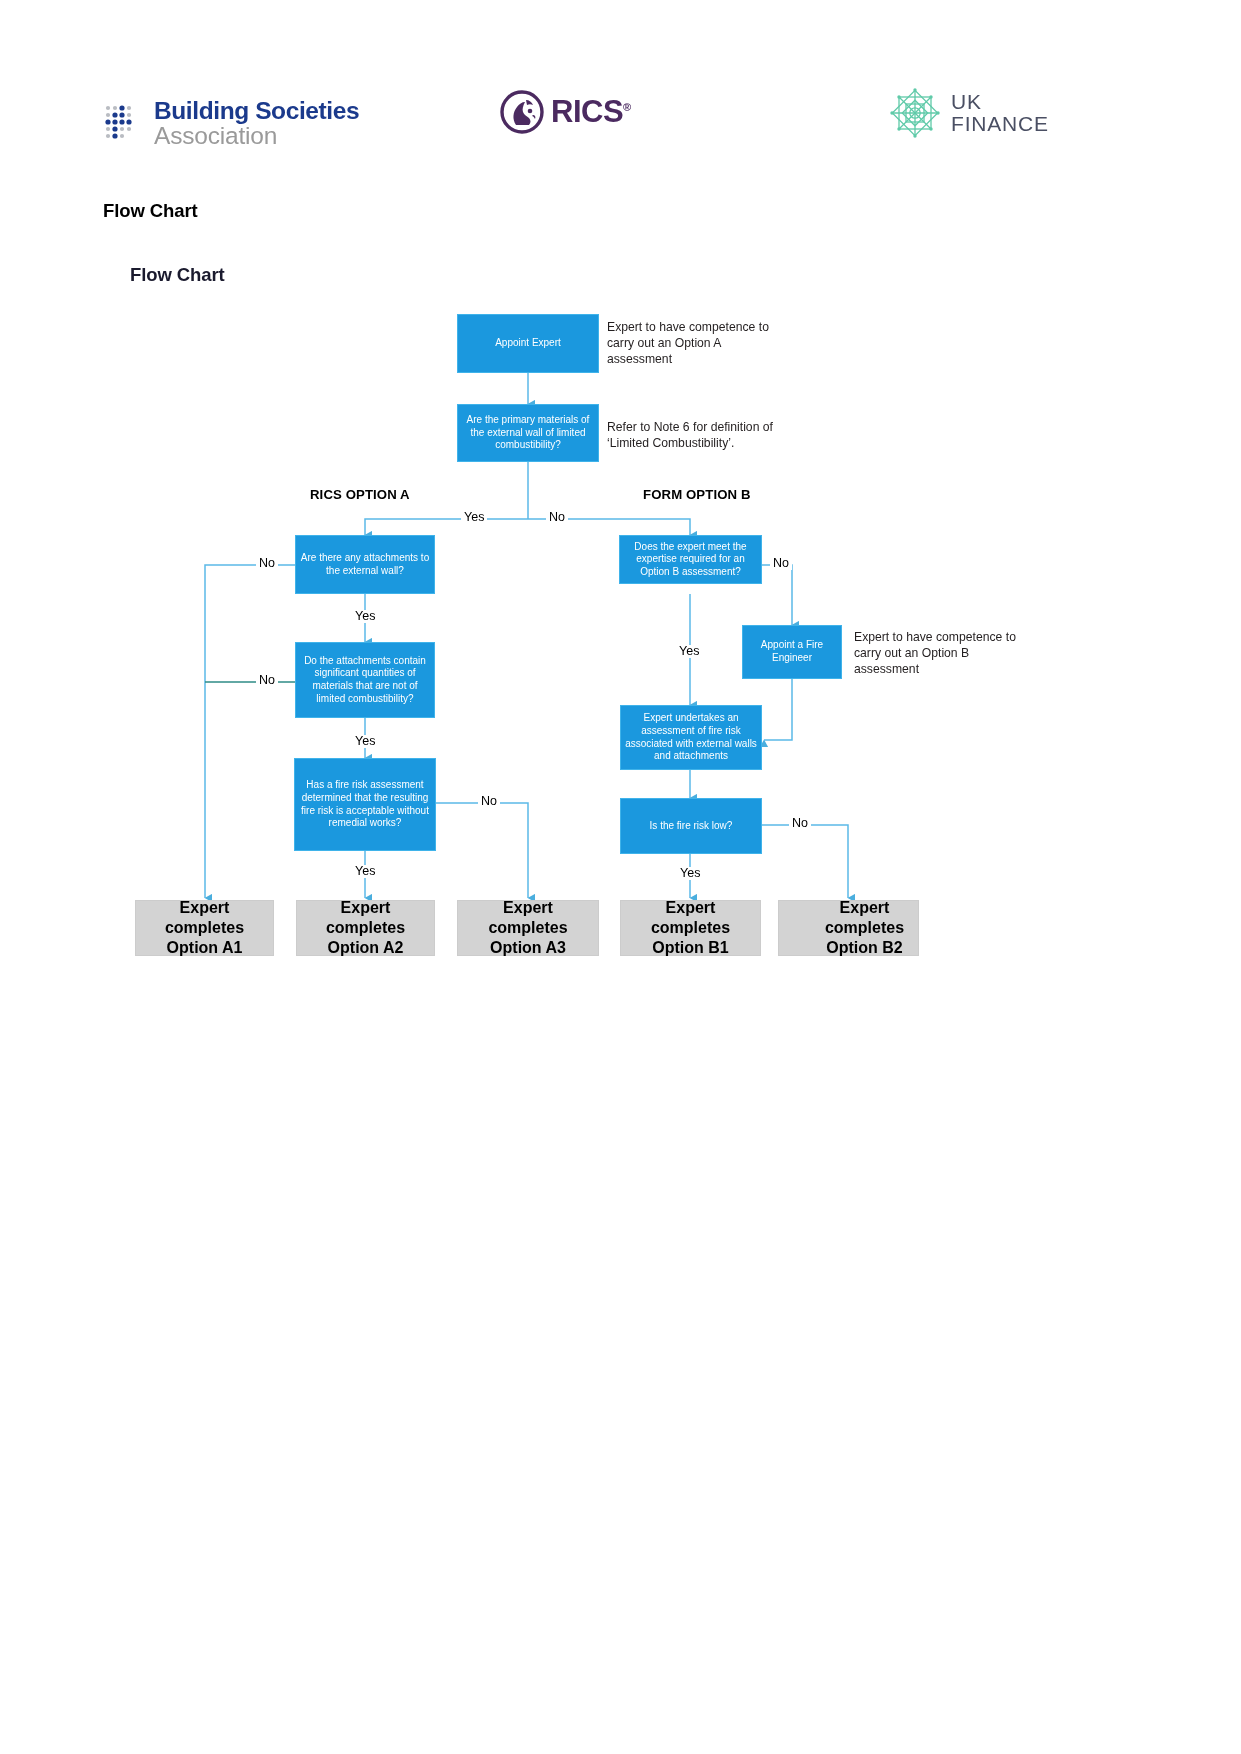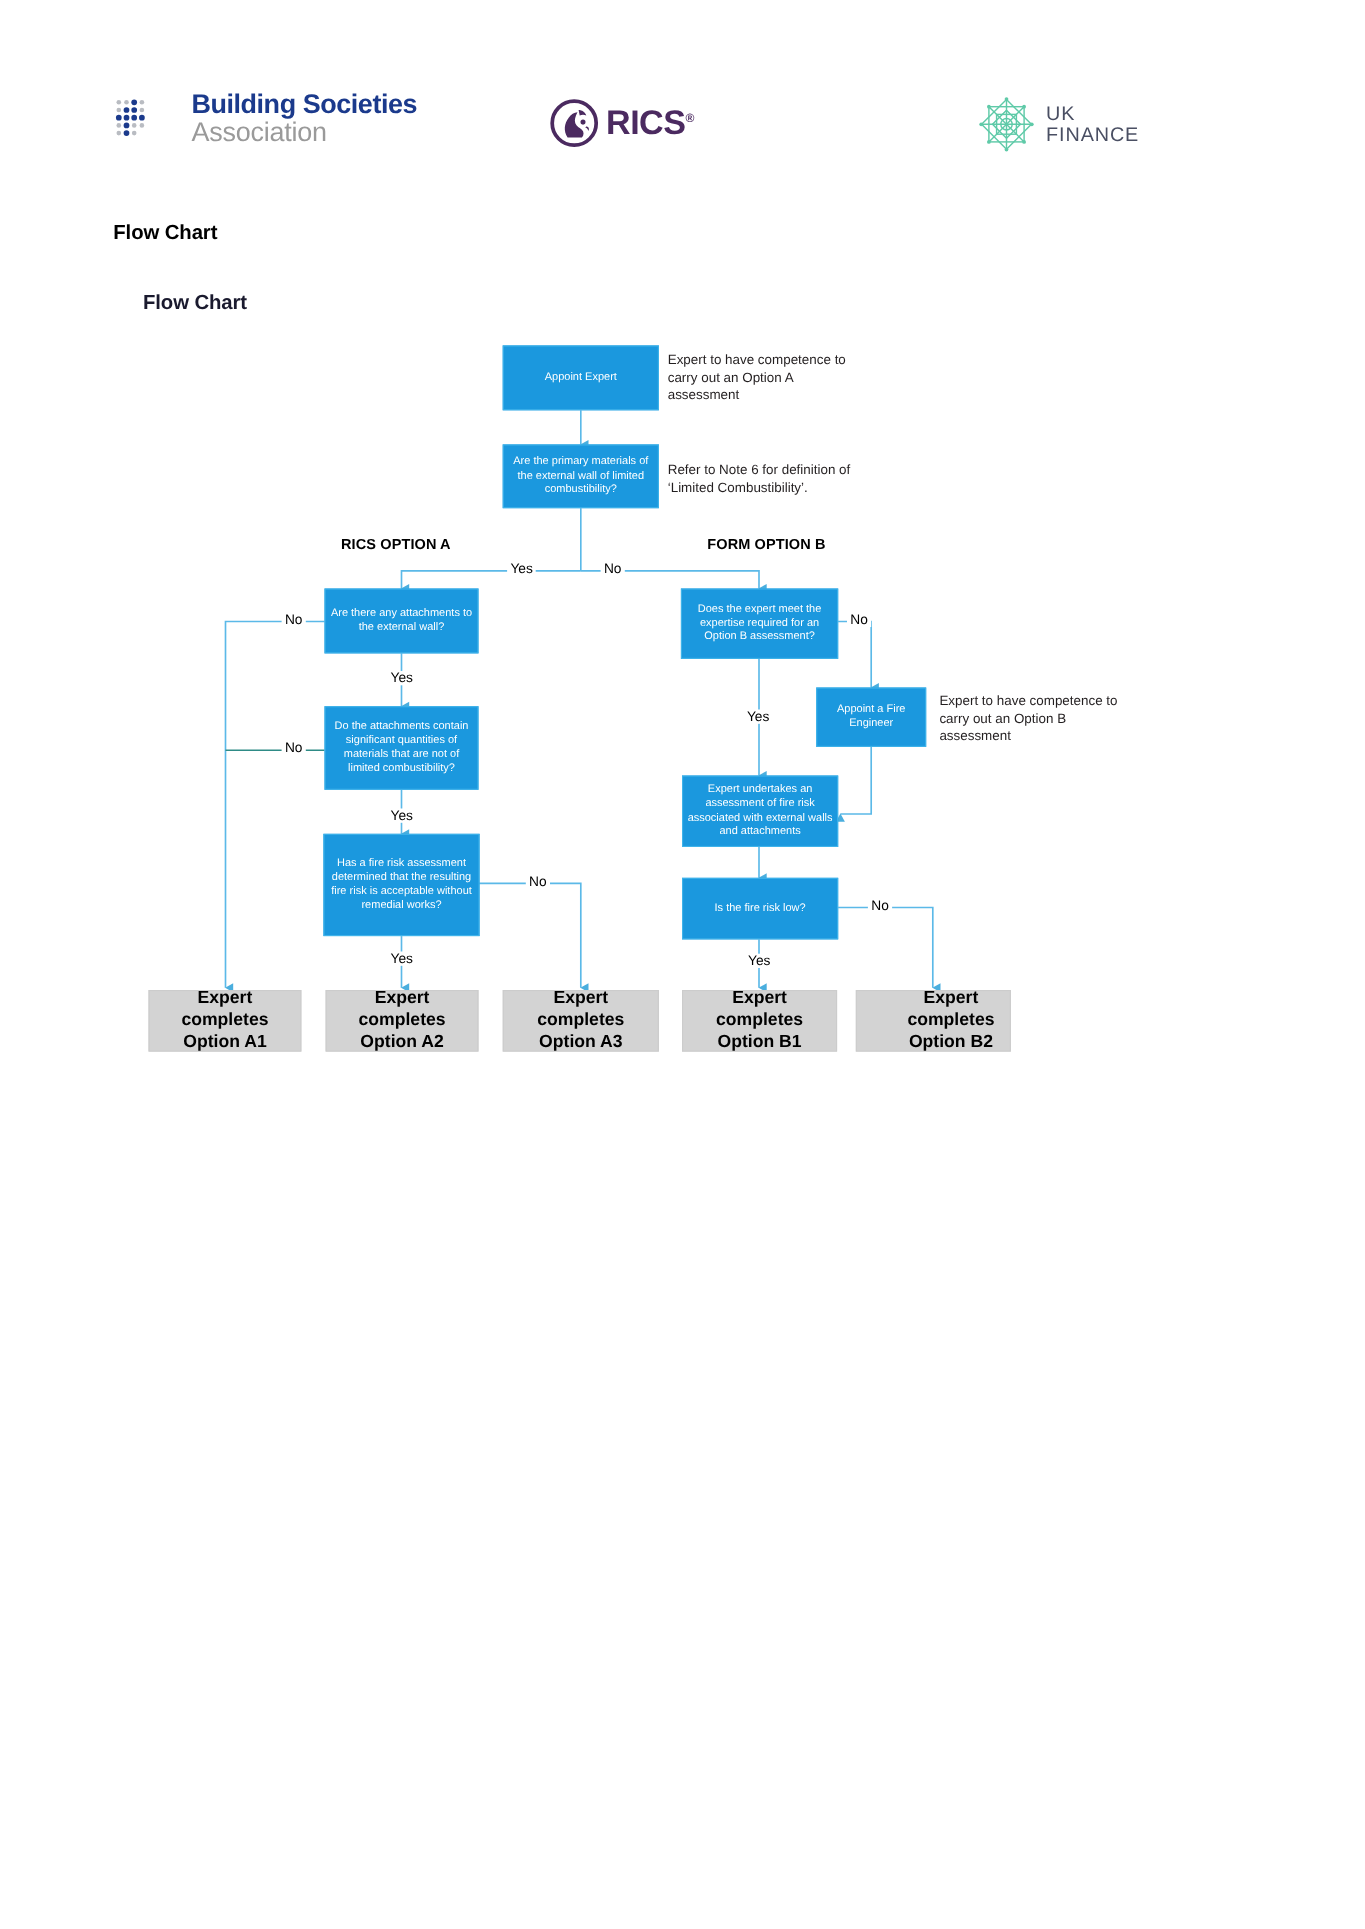--- a/index.html
+++ b/index.html
@@ -25,21 +25,21 @@
     top: 78px;
     left: 0;
     width: 1241px;
     height: 80px;
   }
   .logo {
     position: absolute;
     display: flex;
     align-items: center;
   }
-  .logo-bsa { left: 103px; top: 5px; gap: 20px; }
+  .logo-bsa { left: 103px; top: 20px; }
   .logo-rics { left: 500px; top: 12px; }
   .logo-ukf { left: 888px; top: 8px; }
 
   .bsa-dots { width: 42px; height: 42px; margin-right: 9px; }
   .bsa-text-wrap { line-height: 1.02; }
   .bsa-t1 {
     font-size: 24.5px;
     font-weight: bold;
     color: #1b3a8c;
     letter-spacing: -0.4px;
@@ -58,21 +58,21 @@
     font-weight: bold;
     color: #4b2a60;
     letter-spacing: -0.5px;
   }
   .rics-text sup { font-size: 11px; vertical-align: super; }
 
   .ukf-mark { width: 54px; height: 54px; margin-right: 9px; }
   .ukf-text-wrap { line-height: 1.03; }
   .ukf-t1, .ukf-t2 {
     display: block;
-    font-size: 18px;
+    font-size: 21px;
     color: #4a4f63;
     letter-spacing: 0.8px;
   }
 
   
   .title-1 {
     position: absolute;
     left: 103px;
     top: 200px;
     font-size: 18.5px;
@@ -299,21 +299,21 @@
     <div class="fnode blue" style="left:457px; top:314px; width:142px; height:59px;">Appoint Expert</div>
 
     <div class="fnode blue" style="left:457px; top:404px; width:142px; height:58px;">Are the primary materials of the external wall of limited combustibility?</div>
 
     <div class="fnode blue" style="left:295px; top:535px; width:140px; height:59px;">Are there any attachments to the external wall?</div>
 
     <div class="fnode blue" style="left:294px; top:758px; width:142px; height:93px;">Has a fire risk assessment determined that the resulting fire risk is acceptable without remedial works?</div>
 
     <div class="fnode blue" style="left:295px; top:642px; width:140px; height:76px;">Do the attachments contain significant quantities of materials that are not of limited combustibility?</div>
 
-    <div class="fnode blue" style="left:619px; top:535px; width:143px; height:64px;">Does the expert meet the expertise required for an Option B assessment?</div>
+    <div class="fnode blue" style="left:619px; top:535px; width:143px; height:49px;">Does the expert meet the expertise required for an Option B assessment?</div>
 
     <div class="fnode blue" style="left:742px; top:625px; width:100px; height:54px;">Appoint a Fire Engineer</div>
 
     <div class="fnode blue" style="left:620px; top:705px; width:142px; height:65px;">Expert undertakes an assessment of fire risk associated with external walls and attachments</div>
 
     <div class="fnode blue" style="left:620px; top:798px; width:142px; height:56px;">Is the fire risk low?</div>
 
     <div class="fnode grey" style="left:135px; top:900px; width:139px; height:56px;">Expert completes Option A1</div>
 
     <div class="fnode grey" style="left:296px; top:900px; width:139px; height:56px;">Expert completes Option A2</div>

